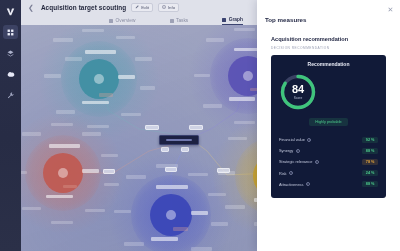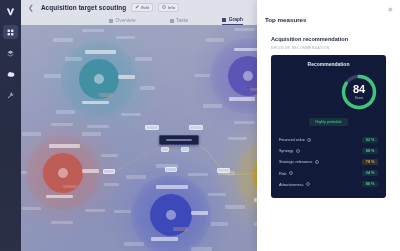--- a/index.html
+++ b/index.html
@@ -120,21 +120,21 @@
   .panel-title { margin-top: 10px; font-size: 6.2px; font-weight: bold; color: #1e2340; }
   .panel-sub-wrap { padding: 0 6px; }
   .panel-h2 { margin-top: 13px; font-size: 5.6px; font-weight: bold; color: #1e2340; }
   .panel-kicker { margin-top: 4px; font-size: 3.2px; letter-spacing: .5px; color: #9ba0b5; text-transform: uppercase; }
 
   .card {
     margin: 5px 6px 0 6px; background: #111a38; border-radius: 3px;
     padding: 6px 7px 8px 7px;
   }
   .card-title { text-align:center; font-size: 5px; font-weight: bold; color: #e7eaf5; }
-  .donut-wrap { display:flex; justify-content:flex-end; margin-top: 5px; }
+  .donut-wrap { display:flex; justify-content:flex-start; margin-top: 5px; }
   .donut { position: relative; width: 40px; height: 40px; }
   .donut-center {
     position:absolute; inset:0; display:flex; flex-direction:column;
     align-items:center; justify-content:center; line-height: 1;
   }
   .donut-score { font-size: 11px; font-weight: bold; color: #ffffff; }
   .donut-lbl { font-size: 3.2px; color: #b9c0d6; margin-top: 1.5px; }
   .badge-wrap { display:flex; justify-content:center; margin-top: 6px; }
   .badge {
     background: rgba(52,176,104,.17); color: #4cc98a;

